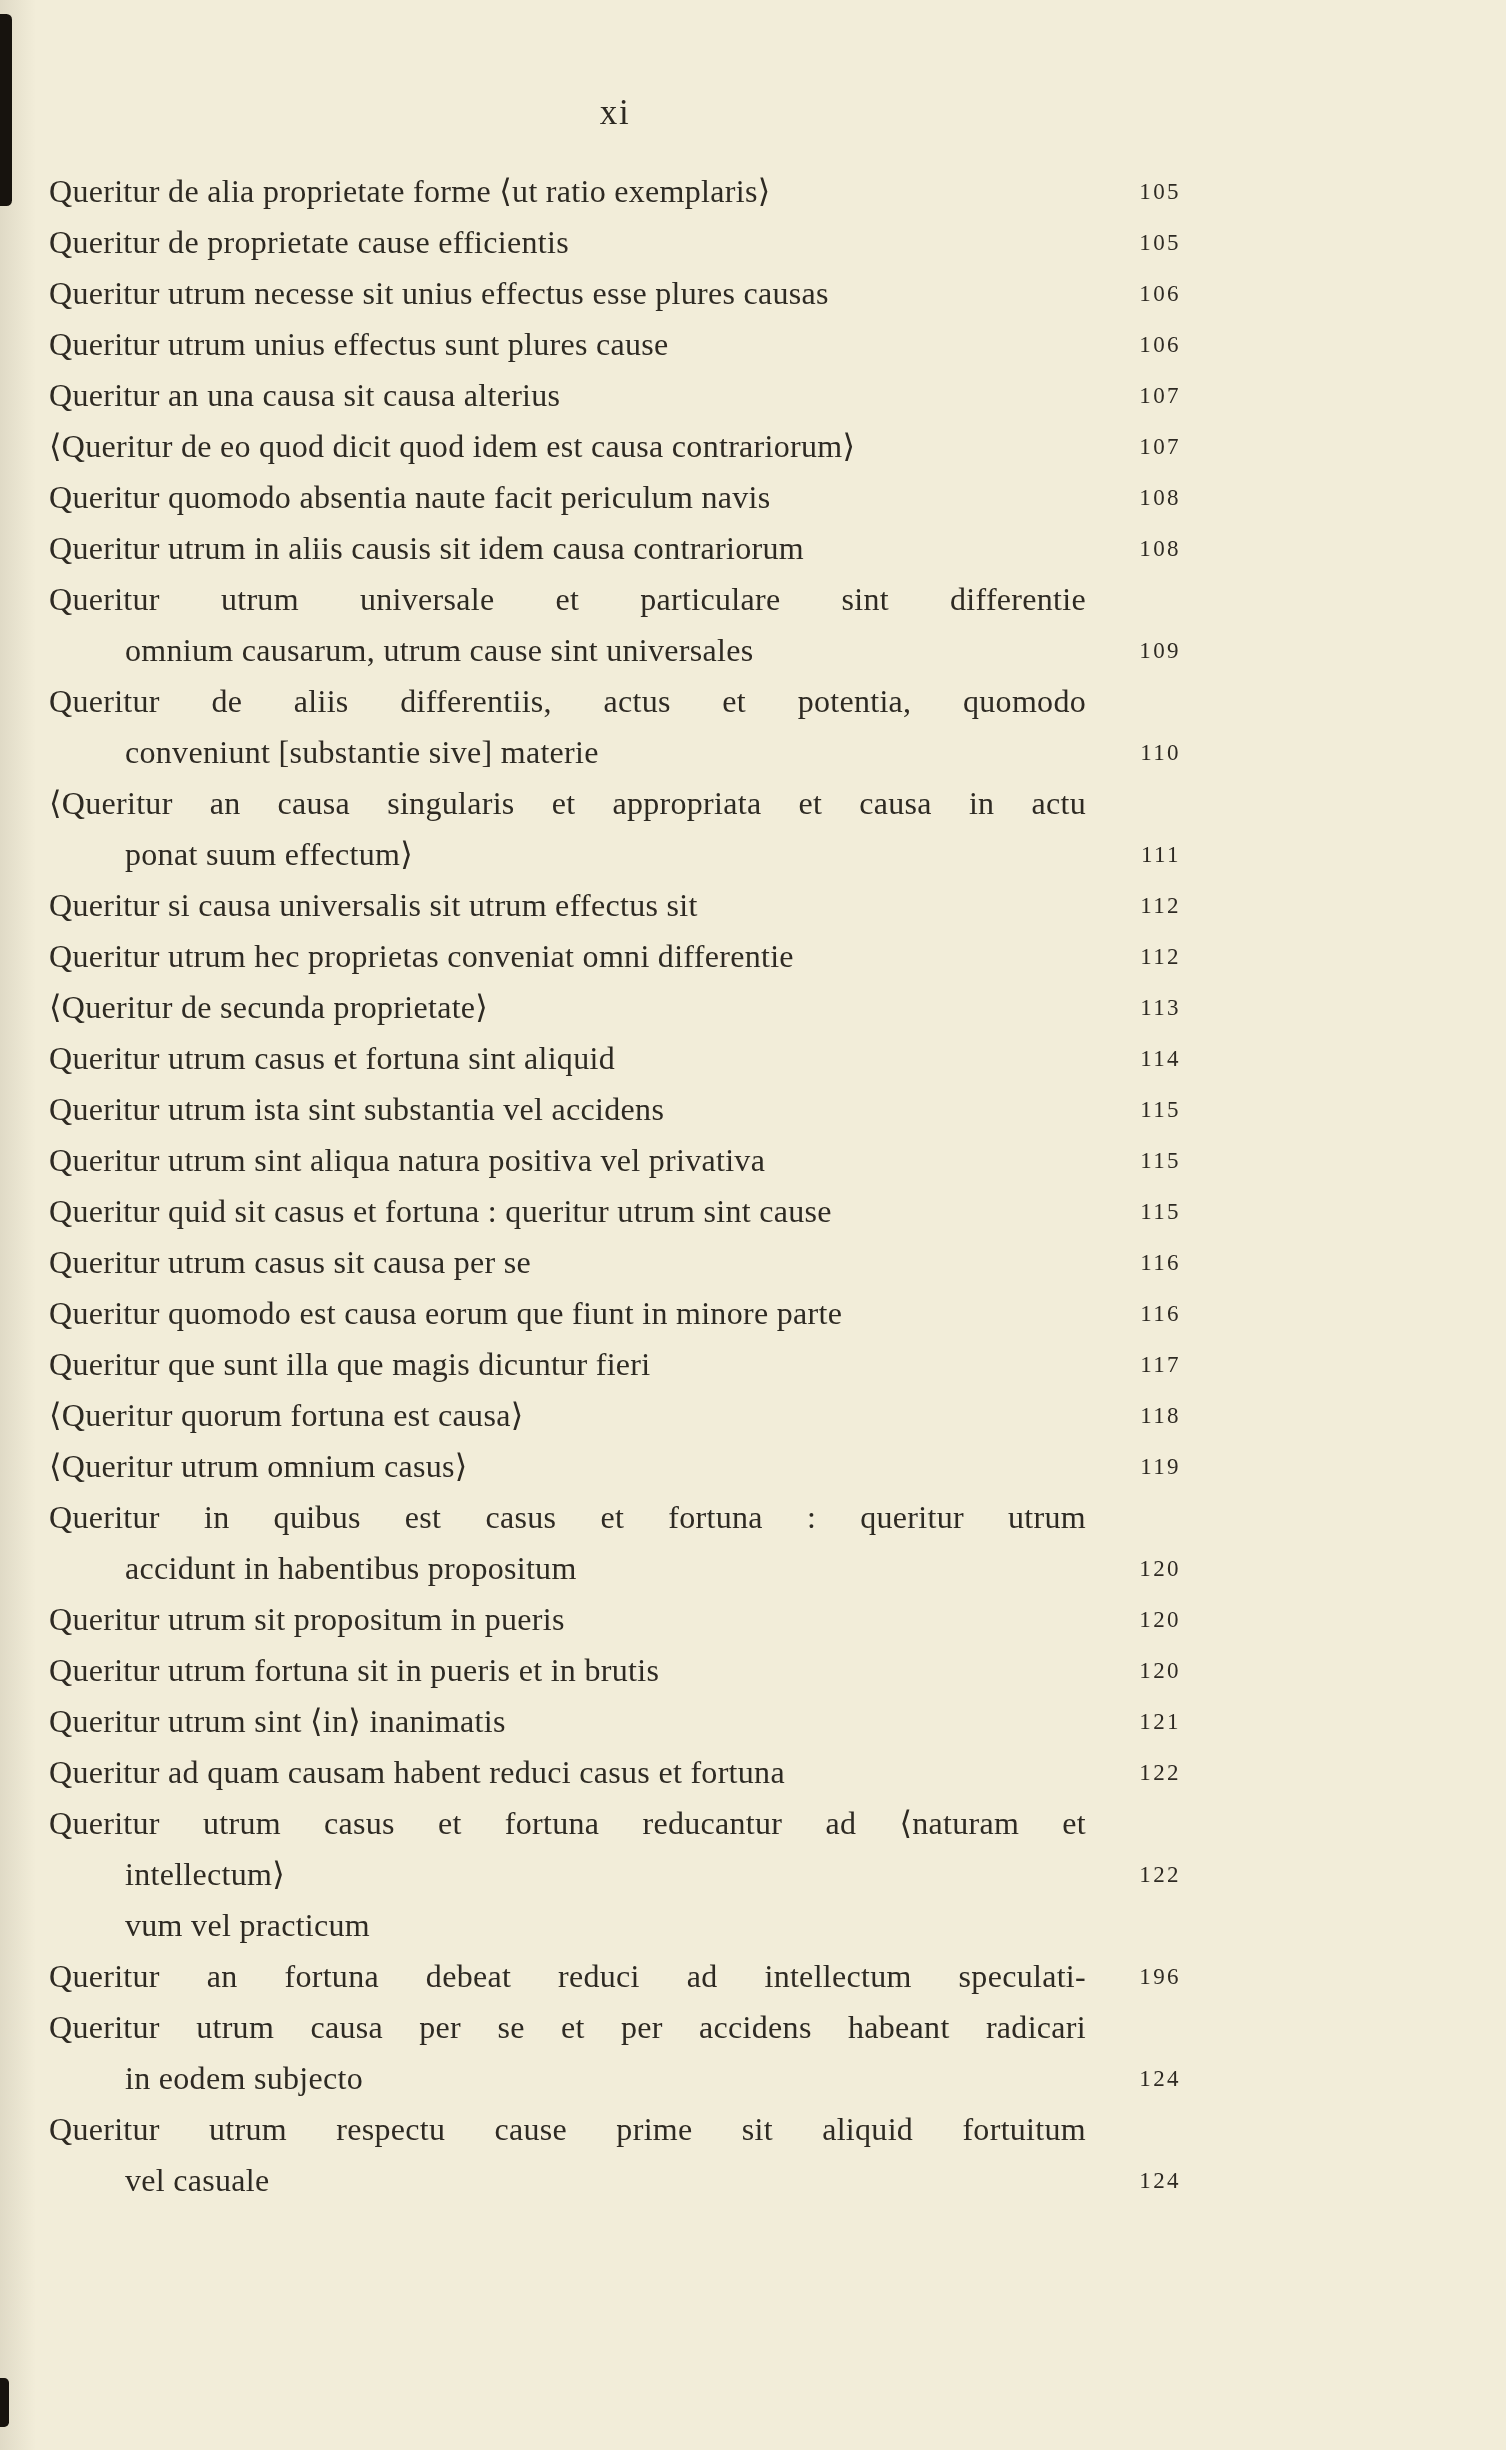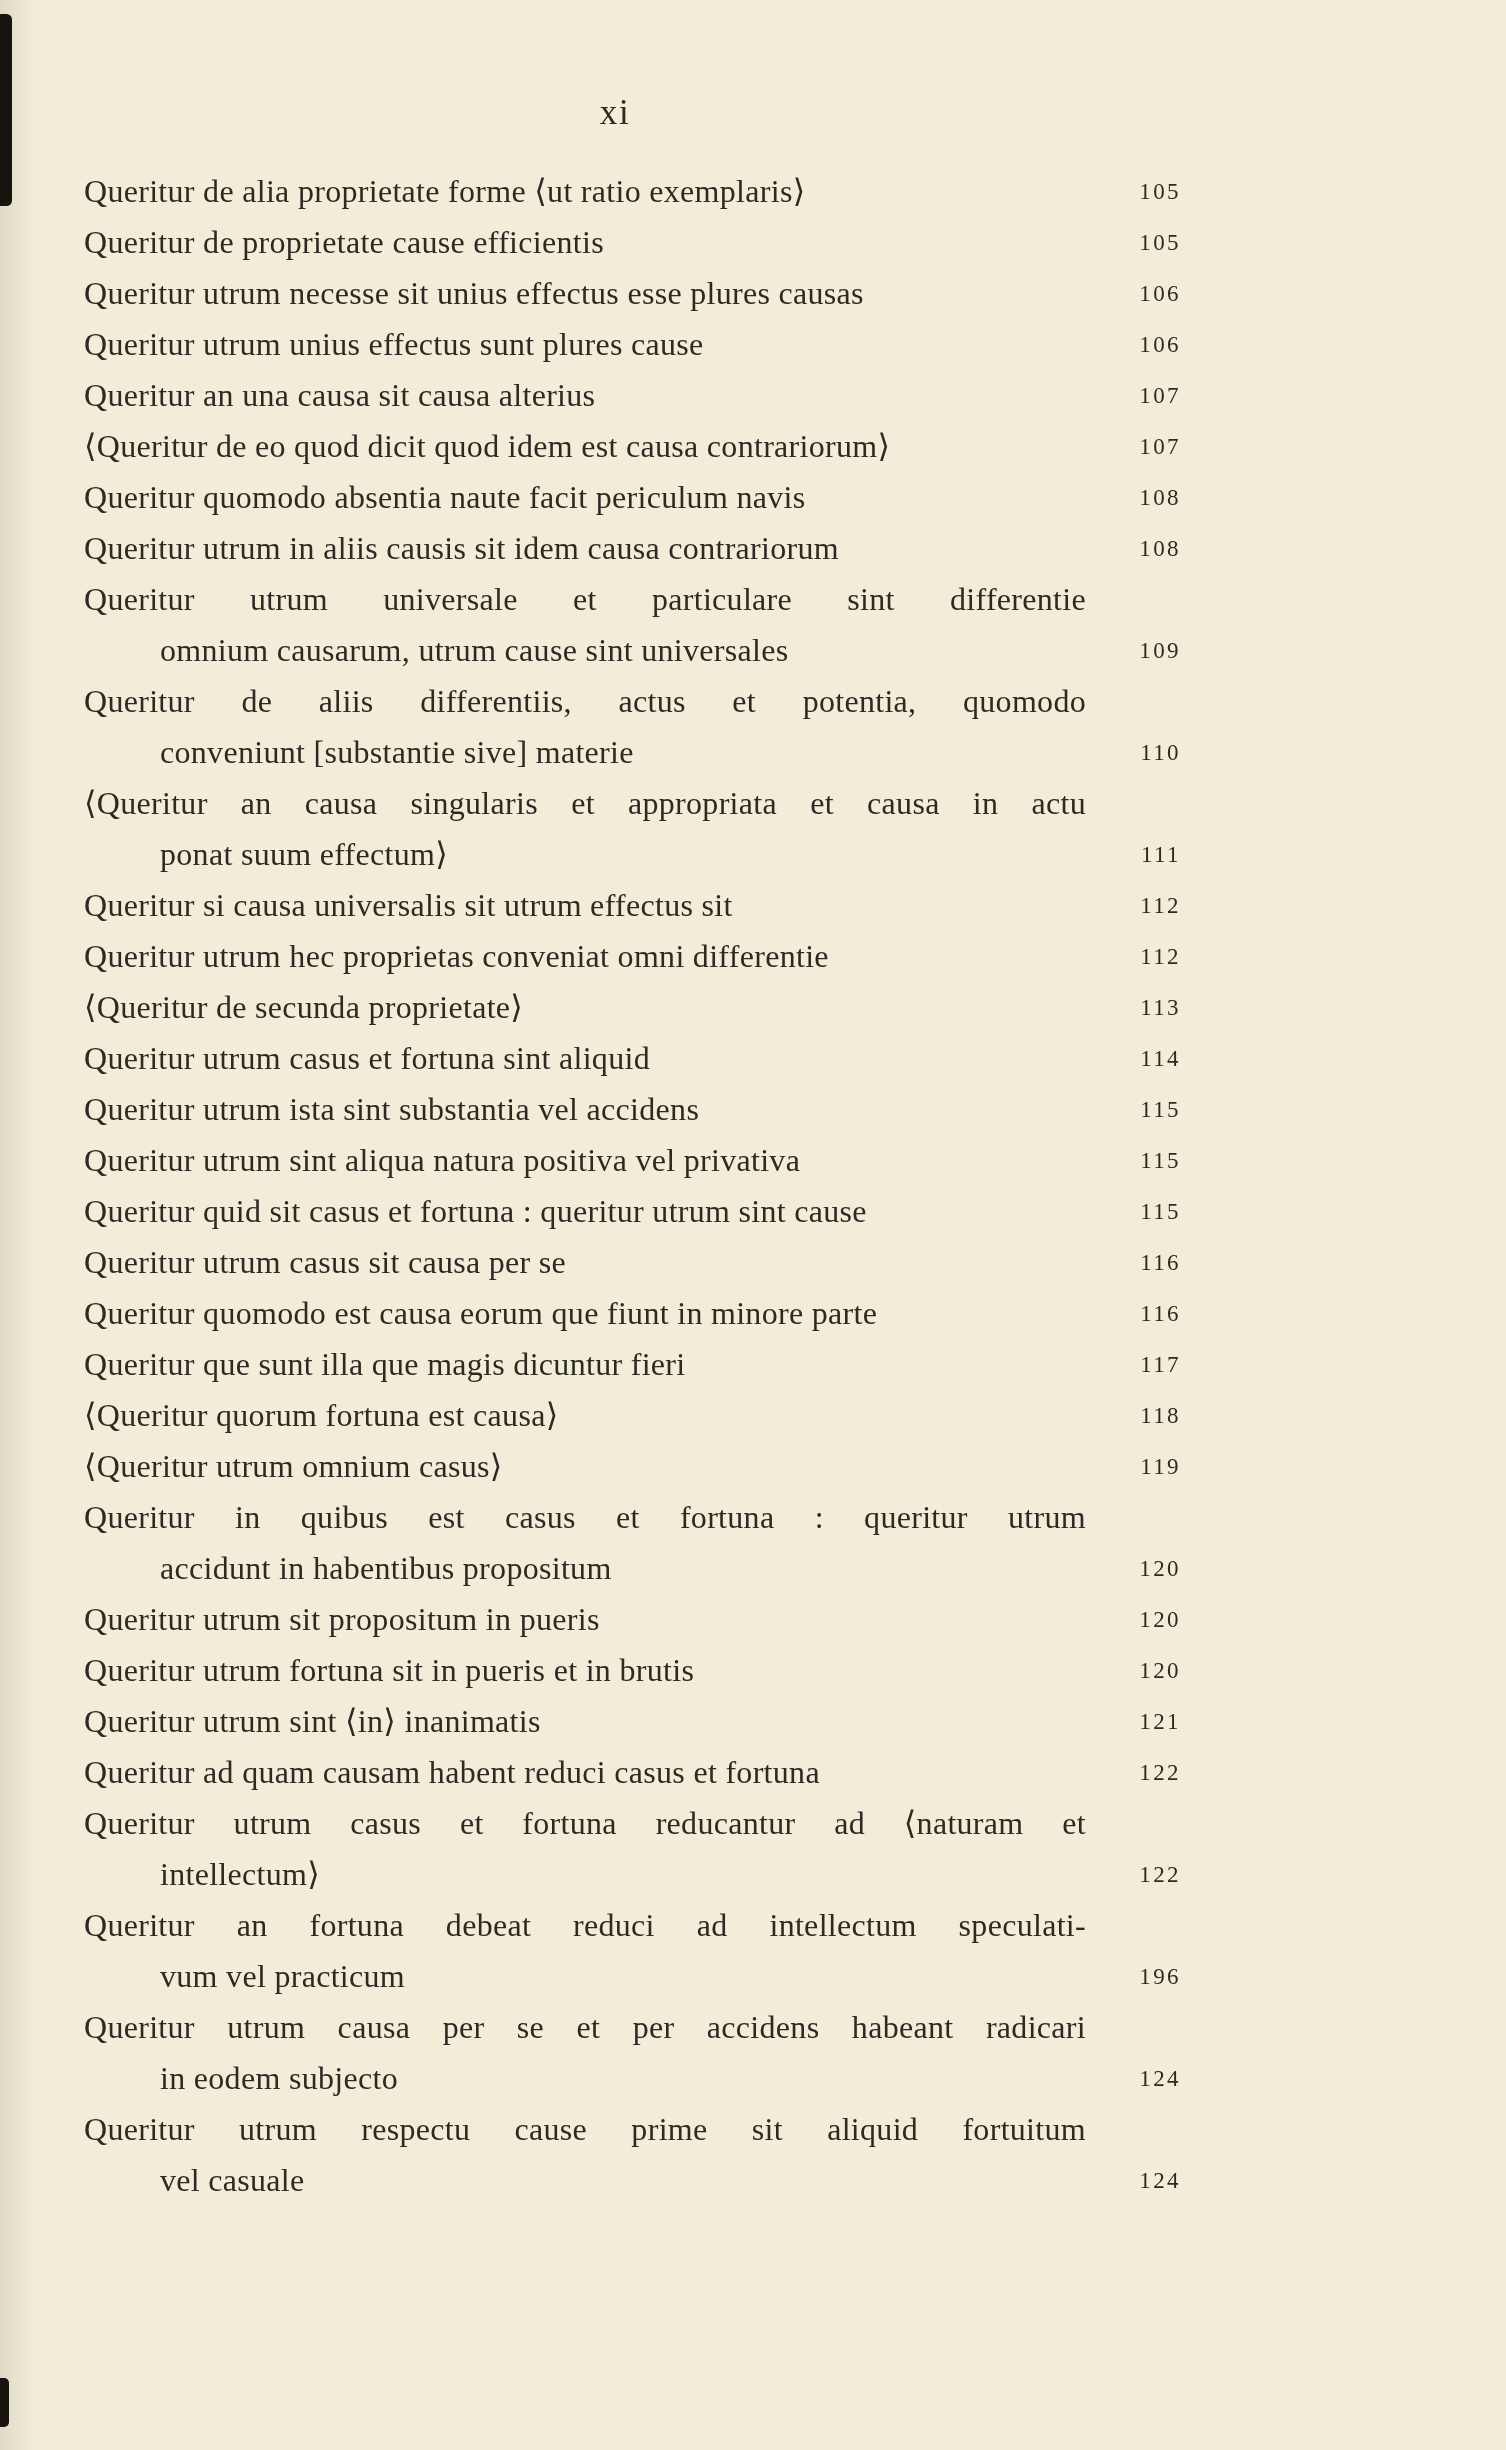--- a/index.html
+++ b/index.html
@@ -66,21 +66,21 @@
     letter-spacing: 0.3px;
   }
   .entry-page {
     flex: 0 0 95px;
     width: 95px;
     text-align: right;
     font-size: 23px;
     line-height: 51px;
     letter-spacing: 2.4px;
   }
-  .line { white-space: normal; margin-left: 35px; }
+  .line { white-space: normal; }
   .line.justify {
     text-align: justify;
     text-align-last: justify;
   }
   .line.cont {
     padding-left: 76px;
   }
 </style>
 </head>
 <body>
@@ -269,22 +269,22 @@
         </div>
         <div class="entry">
           <div class="entry-text">
             <div class="line justify">Queritur utrum casus et fortuna reducantur ad ⟨naturam et</div>
             <div class="line cont">intellectum⟩</div>
           </div>
           <div class="entry-page">122</div>
         </div>
         <div class="entry">
           <div class="entry-text">
+            <div class="line cont">vum vel practicum</div>
             <div class="line justify">Queritur an fortuna debeat reduci ad intellectum speculati-</div>
-            <div class="line cont">vum vel practicum</div>
           </div>
           <div class="entry-page">196</div>
         </div>
         <div class="entry">
           <div class="entry-text">
             <div class="line justify">Queritur utrum causa per se et per accidens habeant radicari</div>
             <div class="line cont">in eodem subjecto</div>
           </div>
           <div class="entry-page">124</div>
         </div>

